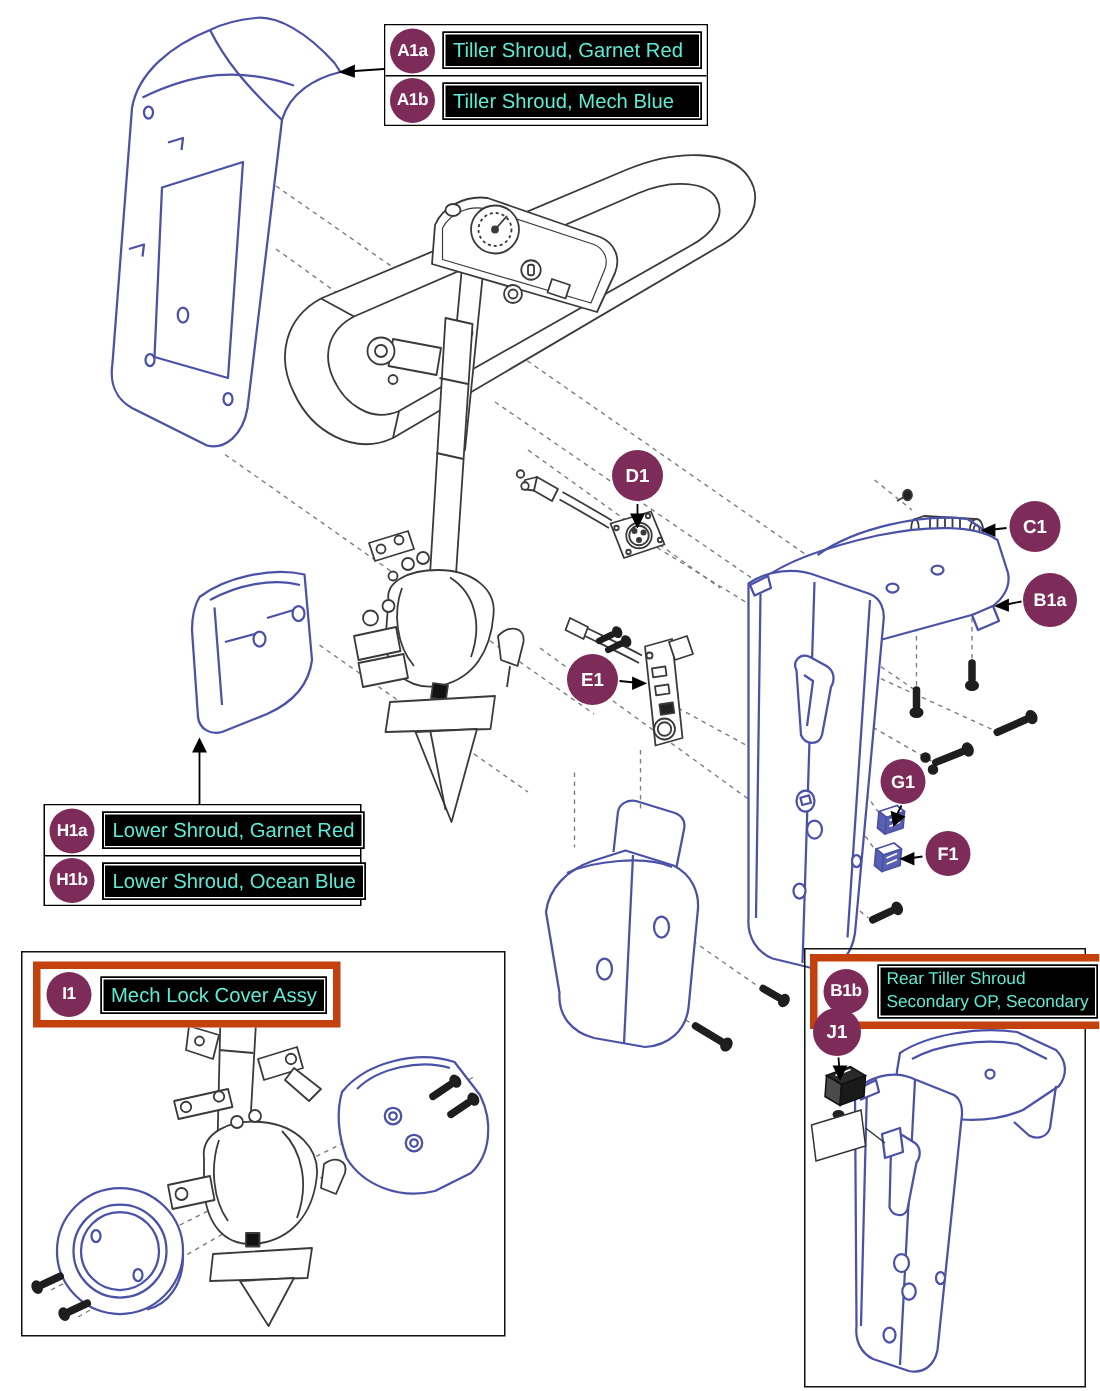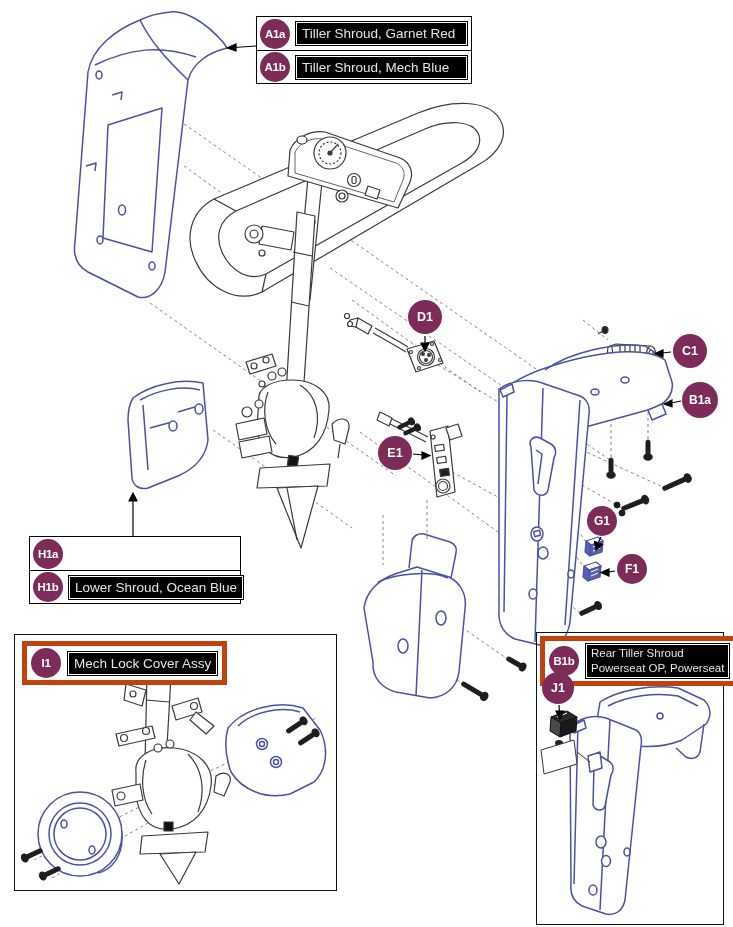--- a/index.html
+++ b/index.html
@@ -6,21 +6,21 @@
   #canvas{position:relative;width:733px;height:927px;background:#fff;overflow:hidden;
           font-family:"Liberation Sans", sans-serif;border-radius:10px;}
   #lineart{position:absolute;left:0;top:0;}
   
   .label-box{position:absolute;border:1px solid #000;background:#fff;box-sizing:border-box;}
   .label-row{display:flex;align-items:center;height:33px;padding:0 3px;background:#fff;box-sizing:border-box;}
   .label-row + .label-row{border-top:1px solid #000;}
   .bubble{width:30px;height:30px;border-radius:50%;background:#7d2b58;color:#fff;
           font-weight:bold;font-size:11.5px;display:flex;align-items:center;justify-content:center;
           flex:0 0 auto;letter-spacing:-0.3px;}
-  .plate{flex:1;background:#000;color:#e5e5e5;font-size:13.5px;padding:4px 6px;margin-left:5px;
+  .plate{flex:1;background:#000;color:#5eead4;font-size:13.5px;padding:4px 6px;margin-left:5px;
          white-space:nowrap;border:1px solid #000;box-shadow:0 0 0 1px #fff inset;}
   
   .part-box{position:absolute;border:1.5px solid #111;box-sizing:border-box;background:transparent;}
   .inset-label{position:absolute;display:inline-flex;align-items:center;background:#fff;
                border:5px solid #c2410c;padding:2px 4px;}
   .inset-label .plate{margin-left:6px;}
   .plate.two-line{font-size:11.5px;line-height:1.3;white-space:nowrap;padding:2px 5px;}
   .plate.two-line span{display:block;}
   
   .co{position:absolute;border-radius:50%;background:#7d2b58;color:#fff;font-weight:bold;
@@ -373,39 +373,40 @@
     </div>
     <div class="label-row">
       <span class="bubble">A1b</span>
       <span class="plate">Tiller Shroud, Mech Blue</span>
     </div>
   </div>
 
   <div class="label-box" style="left:29px;top:536px;width:212px;">
     <div class="label-row">
       <span class="bubble">H1a</span>
+      <span class="plate">Lower Shroud, Garnet Red</span>
     </div>
     <div class="label-row">
       <span class="bubble">H1b</span>
       <span class="plate">Lower Shroud, Ocean Blue</span>
     </div>
   </div>
 
   <div class="part-box" style="left:14px;top:634px;width:323px;height:257px;"></div>
   <div class="inset-label" style="left:22px;top:641px;">
     <span class="bubble">I1</span>
     <span class="plate">Mech Lock Cover Assy</span>
   </div>
 
   <div class="part-box" style="left:536px;top:632px;width:188px;height:293px;"></div>
   <div class="inset-label" style="left:540px;top:636px;">
     <span class="bubble">B1b</span>
     <span class="plate two-line">
       <span>Rear Tiller Shroud</span>
-      <span>Powerseat OP, Powerseat</span>
+      <span>Secondary OP, Secondary</span>
     </span>
   </div>
 
   <div class="co s34" style="left:408px;top:300px;">D1</div>
   <div class="co s34" style="left:673px;top:334px;">C1</div>
   <div class="co s36" style="left:682px;top:382px;">B1a</div>
   <div class="co s34" style="left:378px;top:436px;">E1</div>
   <div class="co s30" style="left:587px;top:506px;">G1</div>
   <div class="co s30" style="left:617px;top:554px;">F1</div>
   <div class="co s32" style="left:542px;top:672px;">J1</div>

